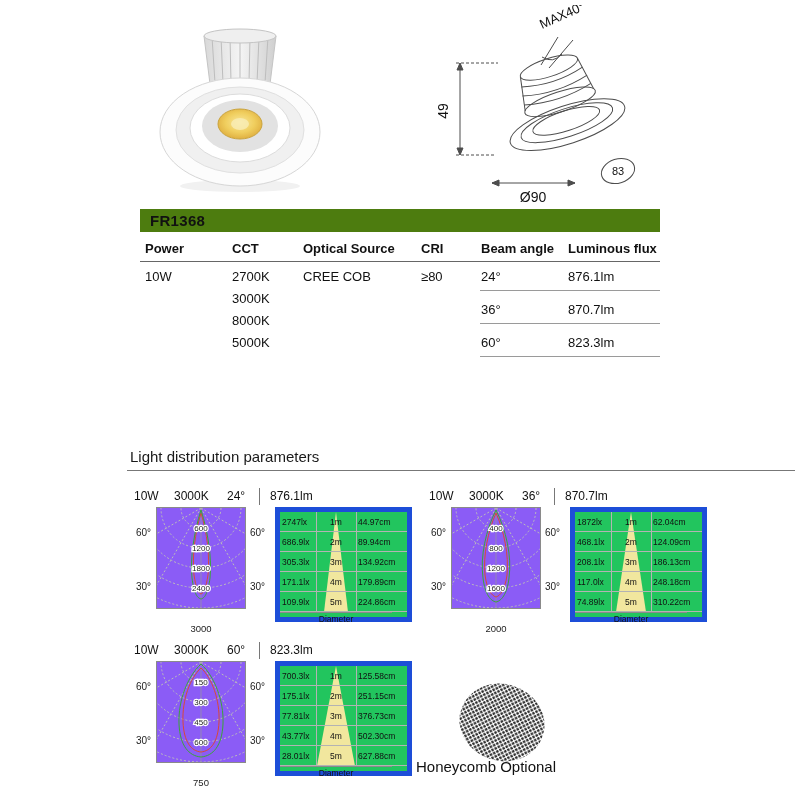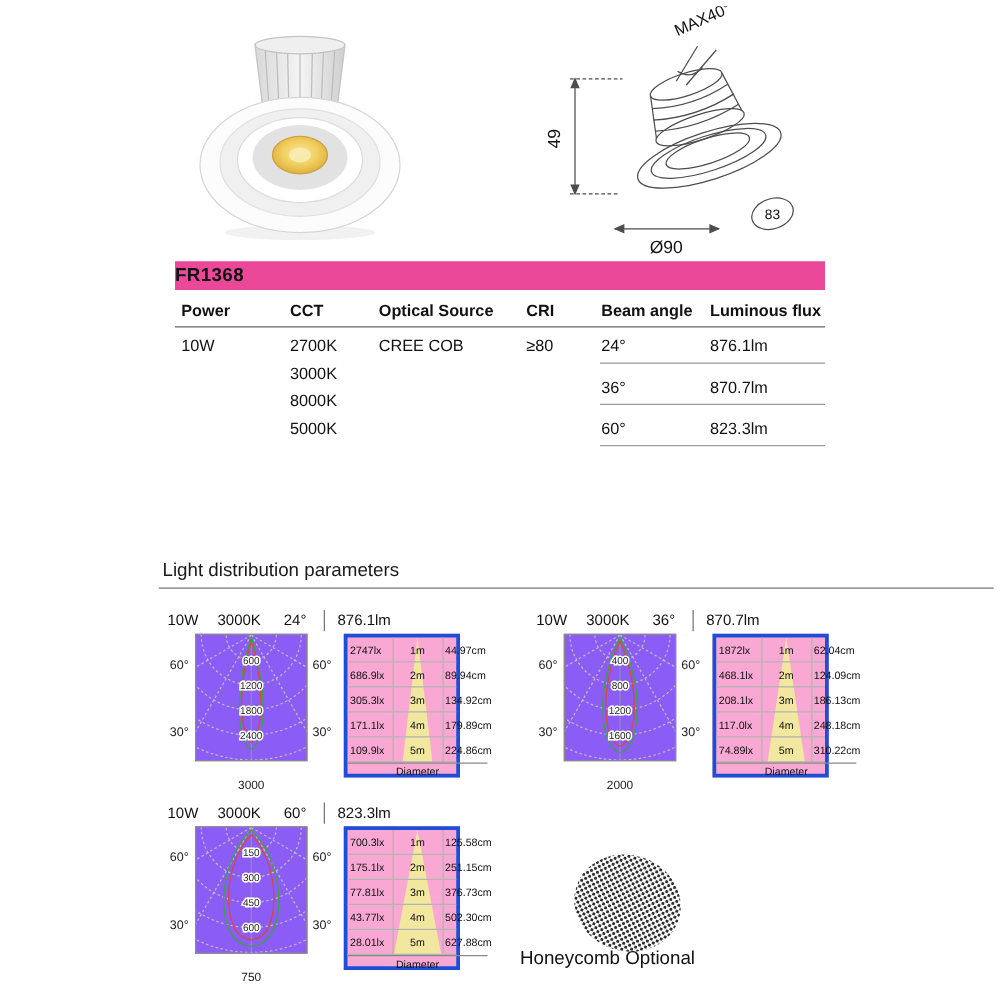--- a/index.html
+++ b/index.html
@@ -4,21 +4,21 @@
 <style>
   * { margin:0; padding:0; box-sizing:border-box; }
   html,body { background:#fff; }
   body {
     width:800px; height:800px; position:relative; overflow:hidden;
     font-family:"Liberation Sans", sans-serif; color:#111;
   }
   .abs { position:absolute; }
 
   
-  .model-bar { background:#ec4899; line-height:23px; 
+  .model-bar { background:#4d7c0f; line-height:23px; padding-left:10px;
                font-size:15px; font-weight:bold; letter-spacing:.3px; }
   .spec-h { font-size:13px; font-weight:bold; white-space:nowrap; }
   .spec-v { font-size:13px; white-space:nowrap; }
   .hline  { height:1px; background:#666; }
   .hline.thin { background:#9a9a9a; }
 
   .carton div { font-size:13px; line-height:17px; white-space:nowrap; }
 
   .section-title { font-size:15px; color:#1a1a1a; }
 
@@ -36,22 +36,22 @@
                 border:1px solid #8a8a8a; background:#8b5cf6; }
   .polar-svg  { display:block; }
   .al { position:absolute; width:26px; font-size:10px; color:#222; }
   .al-l60 { left:0;   top:20px; text-align:right; padding-right:3px; }
   .al-l30 { left:0;   top:74px; text-align:right; padding-right:3px; }
   .al-r60 { left:119px; top:20px; text-align:left; padding-left:3px; }
   .al-r30 { left:119px; top:74px; text-align:left; padding-left:3px; }
   .cd-max { position:absolute; left:28px; top:104px; width:90px; text-align:center;
             font-size:9.5px; color:#222;margin-top:12px; }
 
-  .lux-table { position:absolute; left:147px; top:21px; width:93px; height:115px;
-               border:3px solid #1d4ed8; background:#f9a8d4; }
+  .lux-table { position:absolute; left:147px; top:21px; width:137px; height:115px;
+               border:5px solid #1d4ed8; background:#22c55e; }
   .cone { position:absolute; top:0; height:100px; background:#f1e79e;
           clip-path:polygon(50% 0, 100% 100%, 0 100%); }
   .lt-row { position:relative; height:20px; border-bottom:1px solid #b3b3b3; }
   .lt-lux  { position:absolute; left:2px;  top:5px; font-size:8.5px; white-space:nowrap; }
   .lt-dist { position:absolute; left:36px; top:5px; width:40px; text-align:center; font-size:8.5px; }
   .lt-dia  { position:absolute; left:78px; top:5px; font-size:8.5px; white-space:nowrap; }
   .vline { position:absolute; top:0; width:1px; height:100px; background:#b3b3b3; }
   .lt-footer { position:absolute; left:0; top:100px; width:112px; height:13px; line-height:12px;
                text-align:center; font-size:8.5px; border-top:1px solid #8a8a8a; }
 

